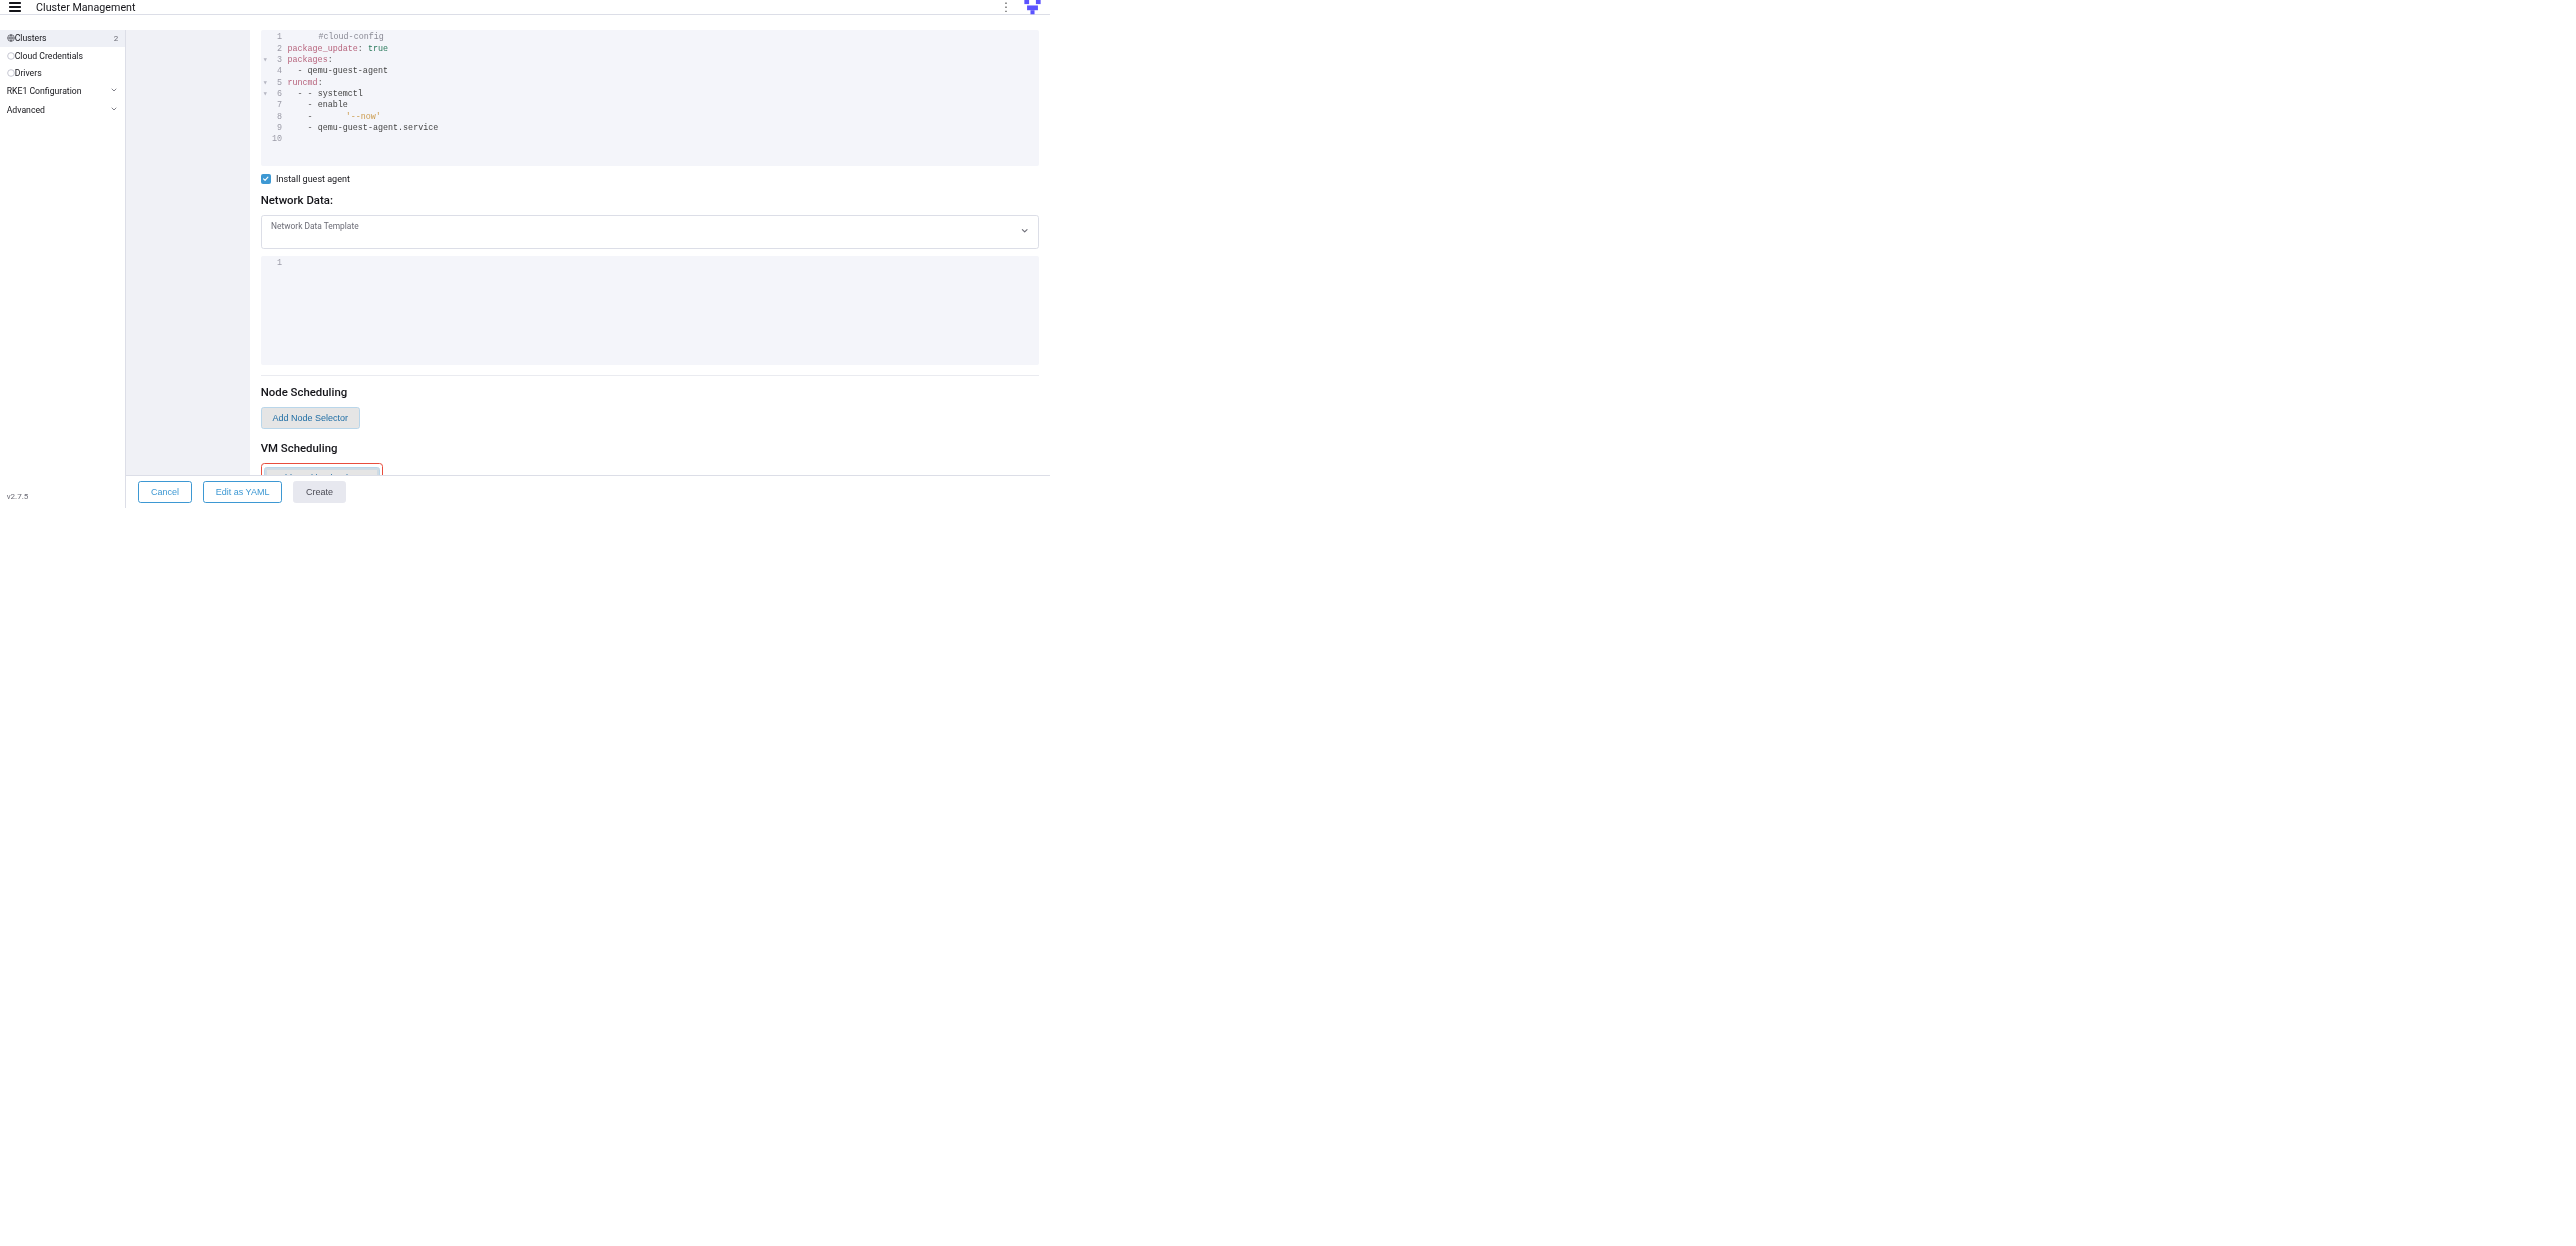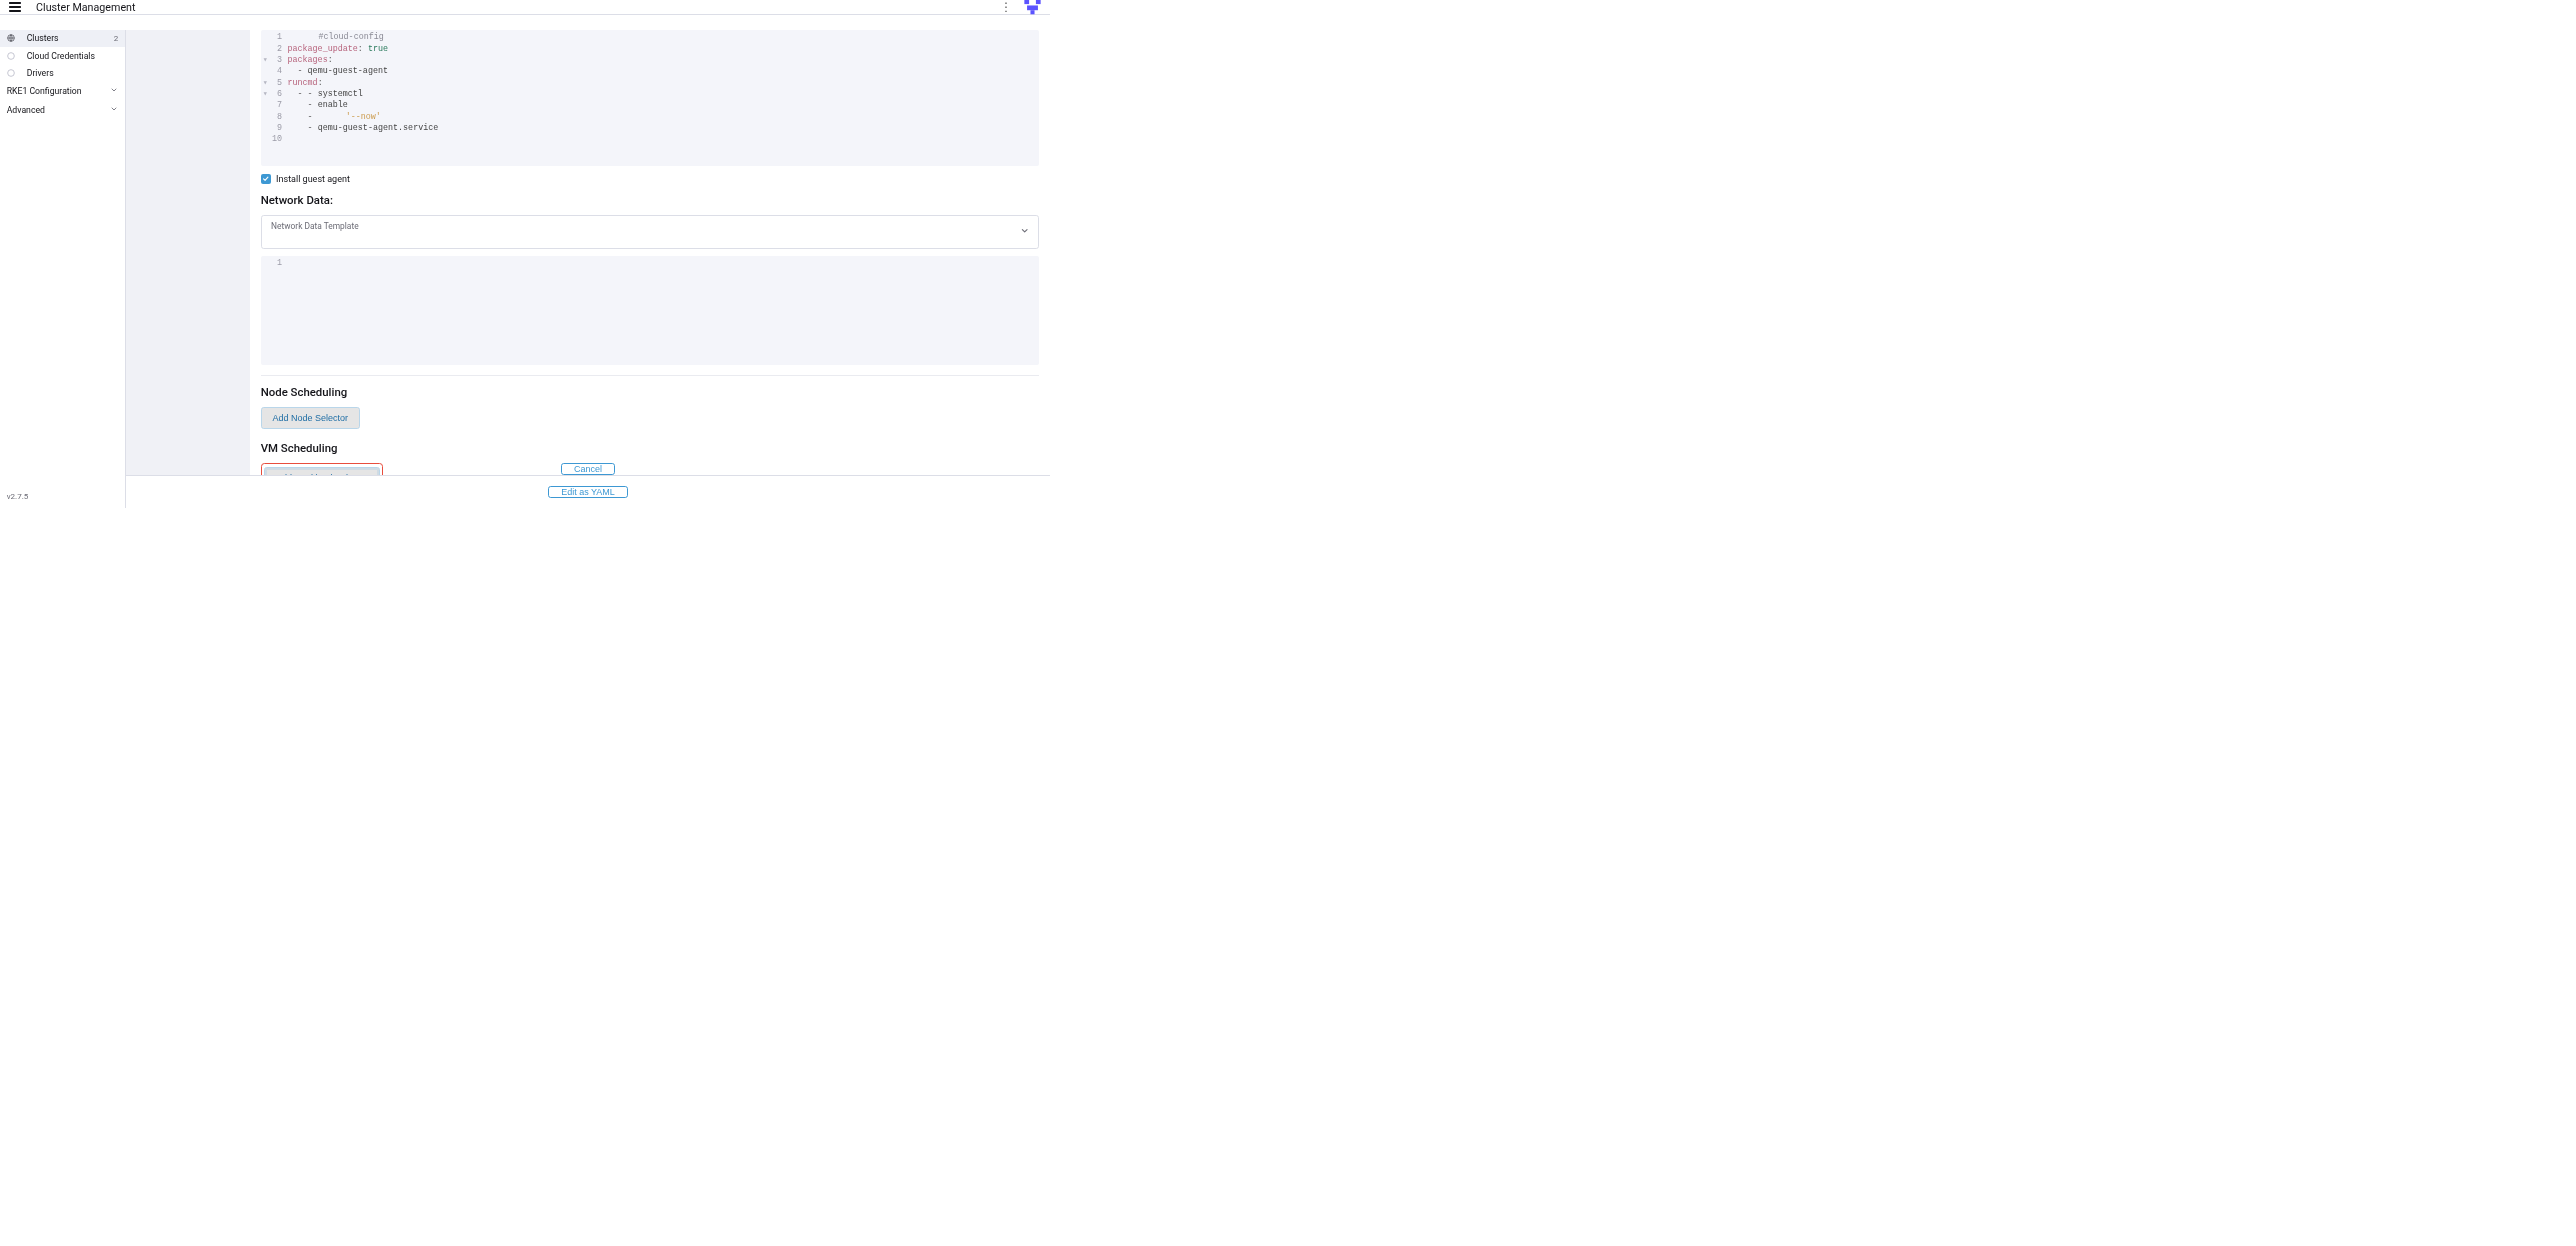--- a/index.html
+++ b/index.html
@@ -61,21 +61,21 @@
 
   
   .sidebar{
     width:126px;
     border-right:0.7px solid var(--border);
     display:flex;flex-direction:column;
     background:var(--bg);
   }
   .side-items{flex:1;}
   .side-item{
-    display:flex;align-items:center;gap:12px;
+    display:flex;align-items:center;gap:0;
     height:17.4px;padding:0 6.7px;
     font-size:8.7px;color:var(--text);cursor:pointer;
   }
   .side-item.active{background:var(--bg-grey);}
   .side-item .lead-icon{
     width:8px;height:8px;display:inline-flex;align-items:center;justify-content:center;color:#9d9da9;
   }
   .side-item .lead-icon.globe{color:#3b3b44;}
   .side-item .label{flex:1;}
   .side-item .count{color:var(--text-muted);font-size:8px;}
@@ -166,22 +166,22 @@
   .btn-outline.highlight{
     box-shadow:0 0 0 2px rgba(61,152,211,.12) inset;
   }
   .highlight-wrap{
     display:inline-block;border:1.7px solid var(--red);border-radius:3.4px;padding:2.7px;
   }
 
   
   .footer{
     height:33px;border-top:0.7px solid var(--border);
-    display:flex;align-items:center;justify-content:center;gap:10.7px;
-    padding:12px 12px;background:var(--bg);flex-direction:column;
+    display:flex;align-items:center;justify-content:flex-start;gap:10.7px;
+    padding:0 12px;background:var(--bg);
   }
   .btn{
     height:22px;padding:0 12px;border-radius:2.7px;font-size:9px;cursor:pointer;
     display:inline-flex;align-items:center;justify-content:center;
   }
   .btn-cancel{border:0.7px solid var(--blue);color:var(--blue);background:transparent;}
   .btn-yaml{border:0.7px solid var(--blue);color:var(--blue);background:transparent;}
   .btn-create{background:#e7e8ef;color:#4b4b55;border:0.7px solid #e7e8ef;}
 </style>
 </head>

